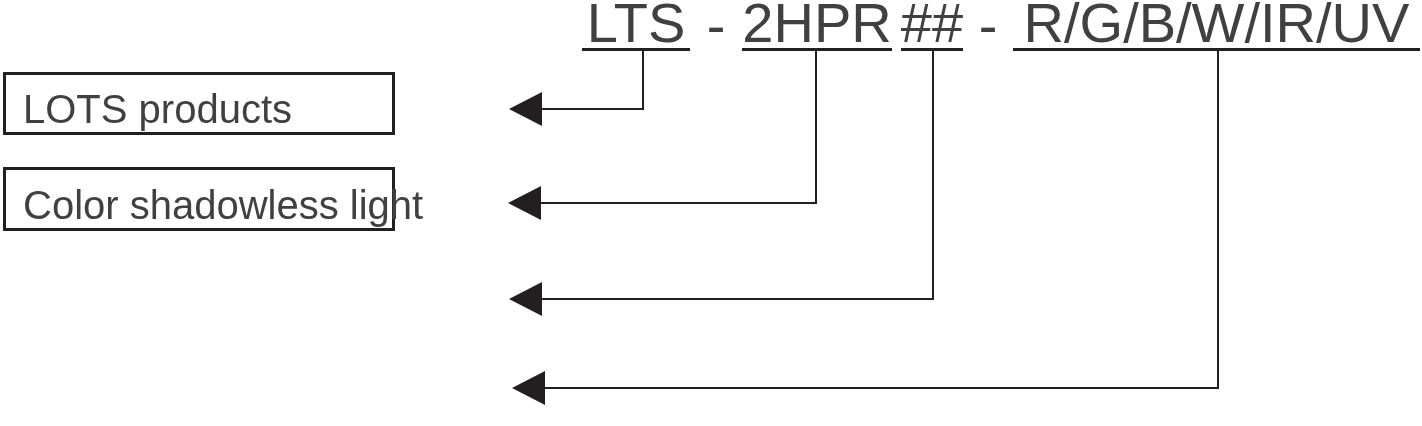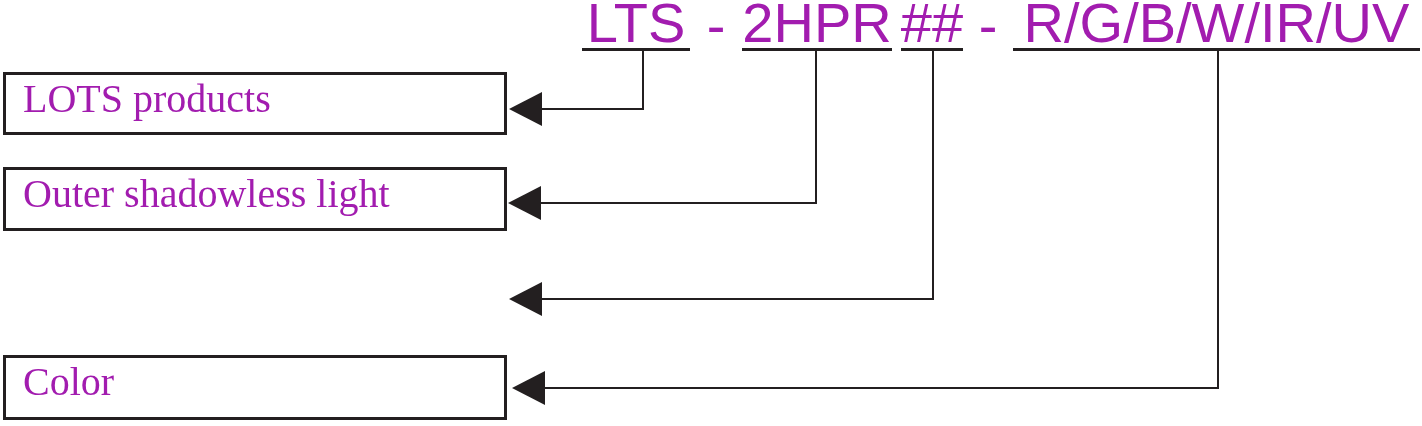--- a/index.html
+++ b/index.html
@@ -1,21 +1,21 @@
 <!DOCTYPE html>
 <html><head>
 <meta charset="utf-8">
 <style>
   html, body { margin: 0; padding: 0; background: #ffffff; }
   .canvas {
     position: relative;
     width: 1422px;
     height: 426px;
     background: #ffffff;
-    color: #a21caf;
+    color: #404040;
     font-family: "Liberation Sans", sans-serif;
     overflow: hidden;
   }
   
   .seg, .sep {
     position: absolute;
     top: -3px;
     height: 54px;
     box-sizing: border-box;
     display: flex;
@@ -31,30 +31,29 @@
   .sep-1       { left: 690px;  width: 52px;  }
   .seg-type    { left: 742px;  width: 150px; }
   .seg-size    { left: 901px;  width: 62px;  }
   .sep-2       { left: 963px;  width: 50px;  }
   .seg-color   { left: 1013px; width: 407px; }
 
   
   .label-box {
     position: absolute;
     left: 3px;
-    width: 504px;
+    width: 392px;
     box-sizing: border-box;
     border: 3px solid #231f20;
     display: flex;
-    align-items: flex-start;
+    align-items: flex-end;
     padding-left: 17px;
     font-size: 40px;
     white-space: nowrap;
     background: #ffffff;
-    font-family: Liberation Serif, serif;
   }
   .box-1 { top: 72px;  height: 63px; }
   .box-2 { top: 167px; height: 64px; }
   .box-3 { top: 262px; height: 64px; }
   .box-4 { top: 355px; height: 65px; }
 
   
   .connector {
     position: absolute;
     box-sizing: border-box;
@@ -98,19 +97,16 @@
 
   <div class="arrow arr-1"></div>
   <div class="arrow arr-2"></div>
   <div class="arrow arr-3"></div>
   <div class="arrow arr-4"></div>
 
   <div class="label-box box-1">
     <span>LOTS products</span>
   </div>
   <div class="label-box box-2">
-    <span>Outer shadowless light</span>
-  </div>
-  <div class="label-box box-4">
-    <span>Color</span>
+    <span>Color shadowless light</span>
   </div>
 
 </div>
 
 </body></html>

